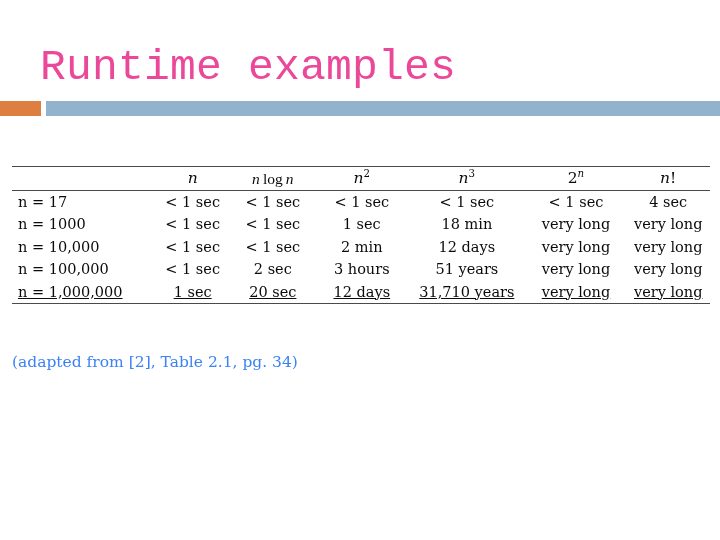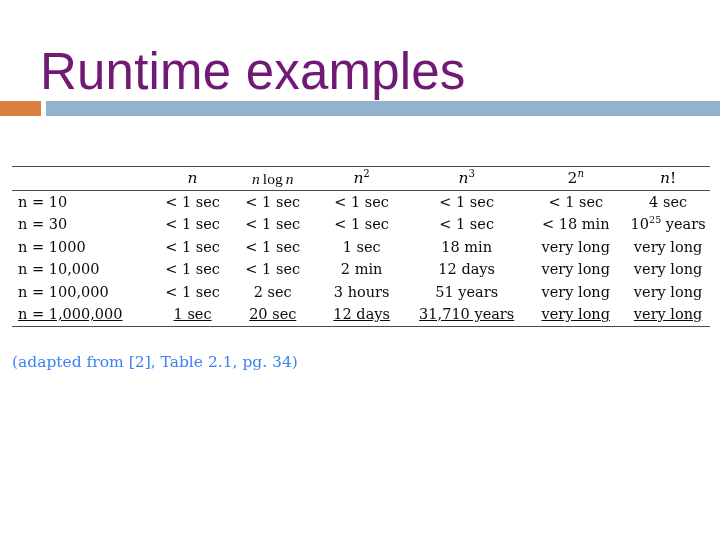--- a/index.html
+++ b/index.html
@@ -13,24 +13,24 @@
     font-family: "Liberation Sans", sans-serif;
     overflow: hidden;
     position: relative;
   }
 
   
   .slide-title {
     position: absolute;
     left: 40px;
     top: 44px;
-    font-family: Liberation Sans, sans-serif;
-    font-size: 51px;
+    font-family: Liberation Mono, monospace;
+    font-size: 43px;
     font-weight: 400;
-    color: #701a75;
+    color: #ec4899;
     letter-spacing: 0.2px;
     white-space: nowrap;
     line-height: 1.1;
   }
 
   
   .title-rule {
     position: absolute;
     left: 0;
     top: 101px;
@@ -171,38 +171,29 @@
           <span class="upright">2</span><sup class="var">n</sup>
         </th>
         <th class="col-data w-nfact">
           <span class="var">n</span><span class="upright">!</span>
         </th>
       </tr>
     </thead>
     <tbody>
 
       <tr>
-        <td class="col-label">n = 10</td>
+        <td class="col-label">n = 17</td>
         <td class="col-data">&lt; 1 sec</td>
         <td class="col-data">&lt; 1 sec</td>
         <td class="col-data">&lt; 1 sec</td>
         <td class="col-data">&lt; 1 sec</td>
         <td class="col-data">&lt; 1 sec</td>
         <td class="col-data">4 sec</td>
       </tr>
 
-      <tr>
-        <td class="col-label">n = 30</td>
-        <td class="col-data">&lt; 1 sec</td>
-        <td class="col-data">&lt; 1 sec</td>
-        <td class="col-data">&lt; 1 sec</td>
-        <td class="col-data">&lt; 1 sec</td>
-        <td class="col-data">&lt; 18 min</td>
-        <td class="col-data"><span>10</span><sup>25</sup><span> years</span></td>
-      </tr>
 
 
       <tr>
         <td class="col-label">n = 1000</td>
         <td class="col-data">&lt; 1 sec</td>
         <td class="col-data">&lt; 1 sec</td>
         <td class="col-data">1 sec</td>
         <td class="col-data">18 min</td>
         <td class="col-data">very long</td>
         <td class="col-data">very long</td>

